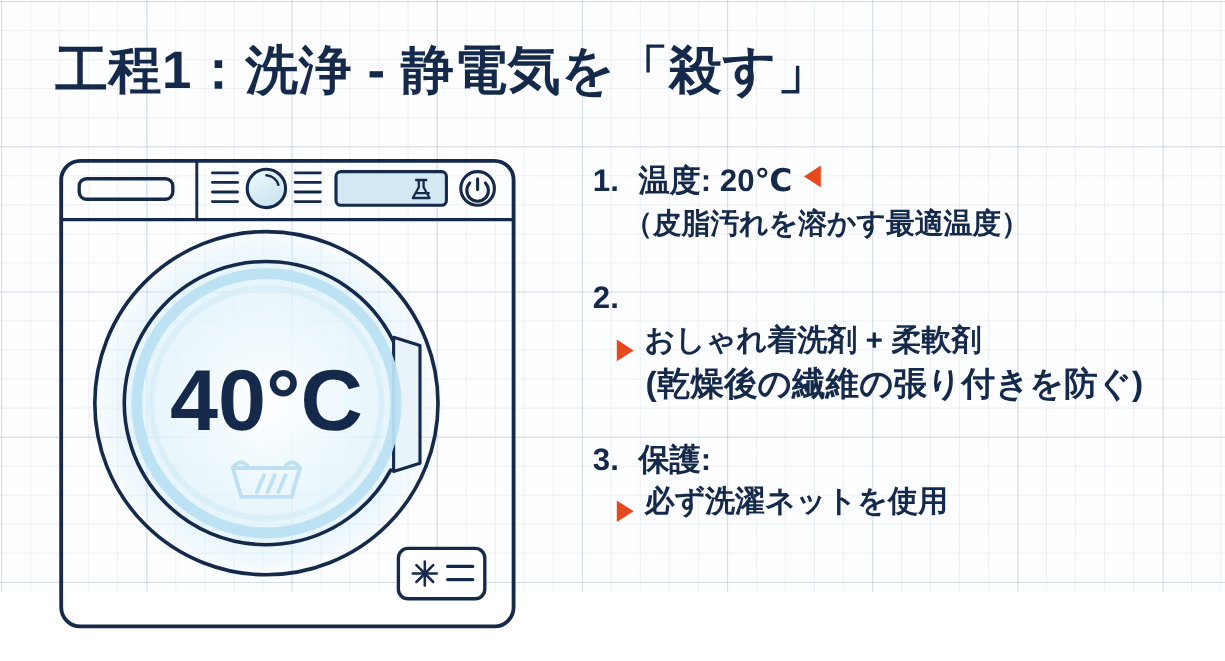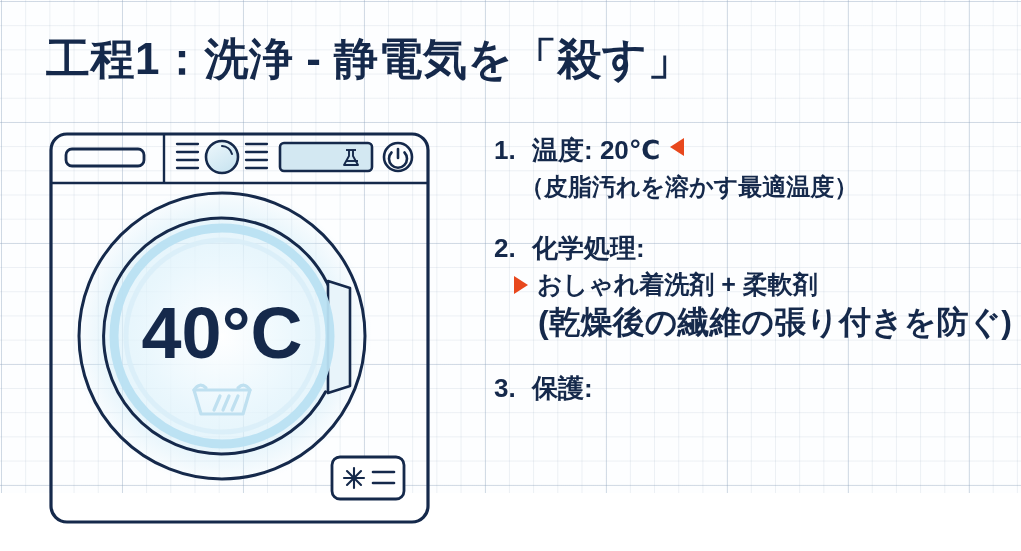--- a/index.html
+++ b/index.html
@@ -109,30 +109,30 @@
     margin-left: 26px;
     font-size: 24px;
     font-weight: 700;
     line-height: 1.3;
     white-space: nowrap;
     margin-top: 4px;
   }
   .step-sub {
     margin-left: 20px;
     display: flex;
-    align-items: center;
+    align-items: flex-end;
     font-size: 25px;
     font-weight: 700;
     line-height: 1.3;
     white-space: nowrap;
     margin-top: 2px;
   }
   .sub-note {
     margin-left: 44px;
-    font-size: 32px;
+    font-size: 28px;
     font-weight: 700;
     line-height: 1.3;
     white-space: nowrap;
     margin-top: 2px;
   }
   .step1 { margin-bottom: 30px; }
   .step2 { margin-bottom: 28px; }
 </style>
 </head>
 <body>
@@ -234,30 +234,33 @@
         <span class="step-num">1.</span>
         <span class="step-title">温度: 20℃</span>
         <span class="tri tri-left"></span>
       </div>
       <div class="step-note">（皮脂汚れを溶かす最適温度）</div>
     </div>
 
     <div class="step step2">
       <div class="step-head">
         <span class="step-num">2.</span>
-        <span class="step-title">化学処理:</span>
       </div>
       <div class="step-sub">
         <span class="tri tri-right"></span>
         <span>おしゃれ着洗剤 + 柔軟剤</span>
       </div>
       <div class="sub-note">(乾燥後の繊維の張り付きを防ぐ)</div>
     </div>
 
     <div class="step step3">
       <div class="step-head">
         <span class="step-num">3.</span>
         <span class="step-title">保護:</span>
       </div>
+      <div class="step-sub">
+        <span class="tri tri-right"></span>
+        <span>必ず洗濯ネットを使用</span>
+      </div>
     </div>
 
   </div>
 </div>
 
 </body></html>

